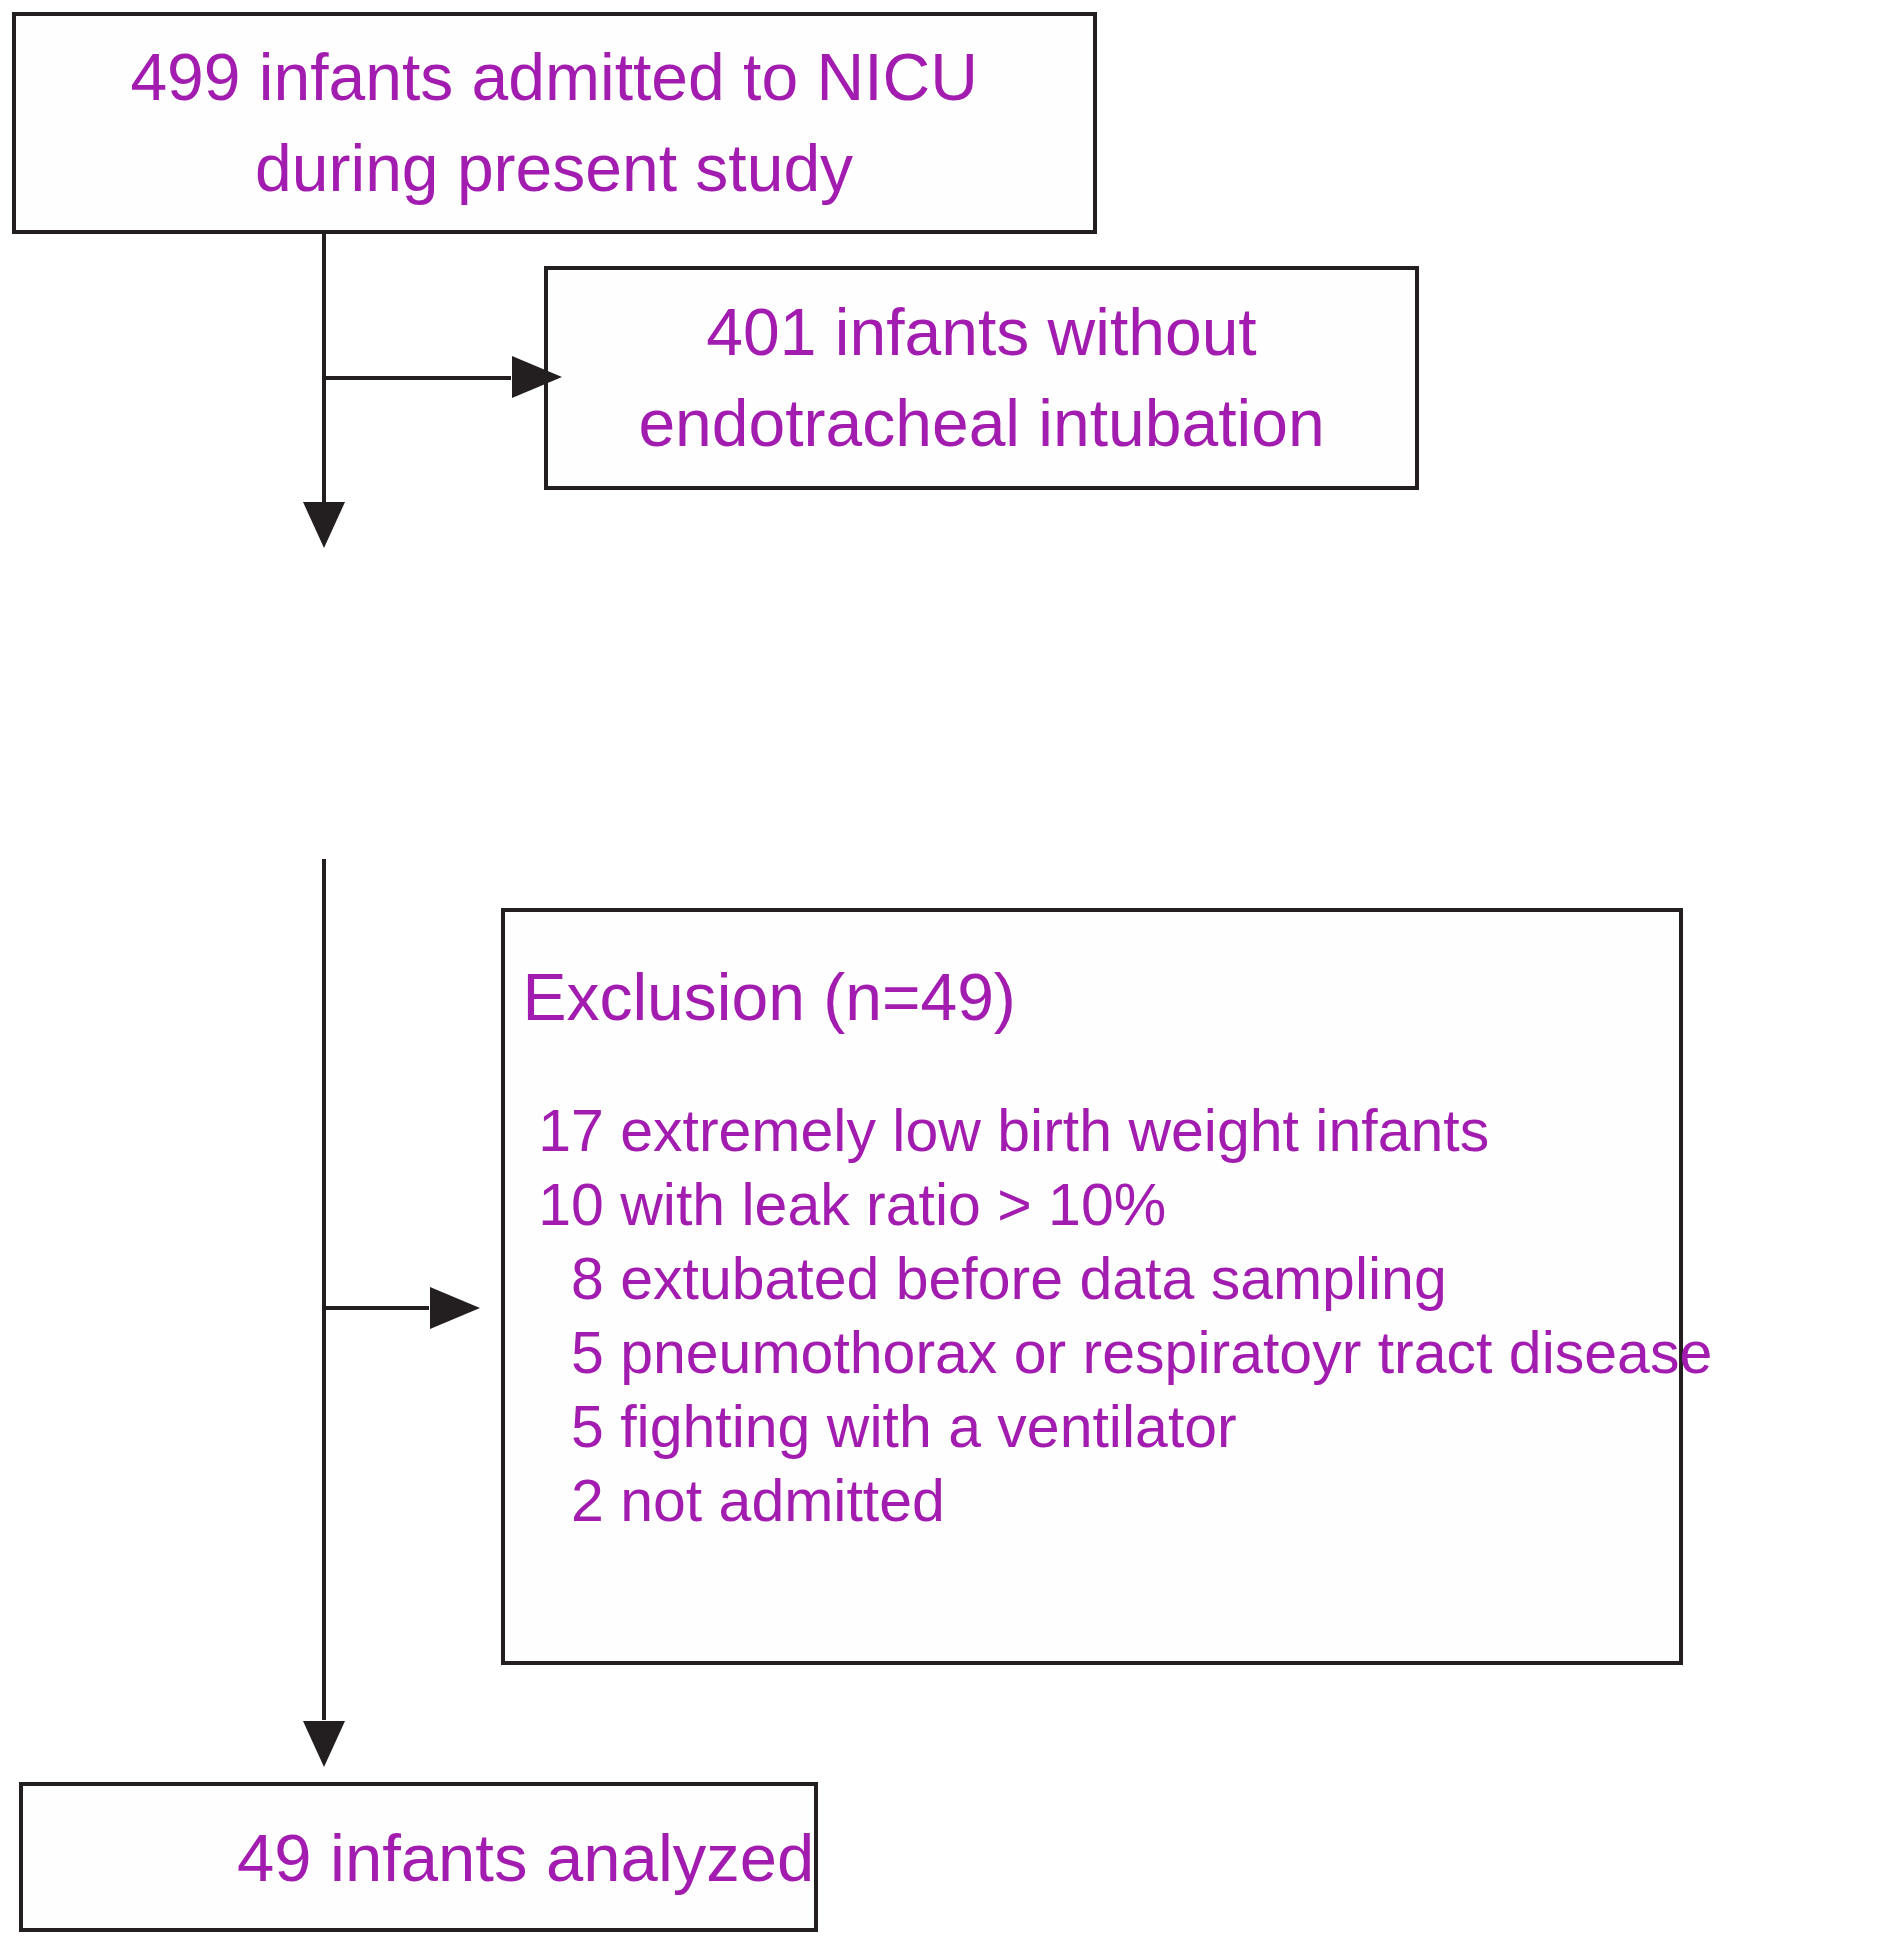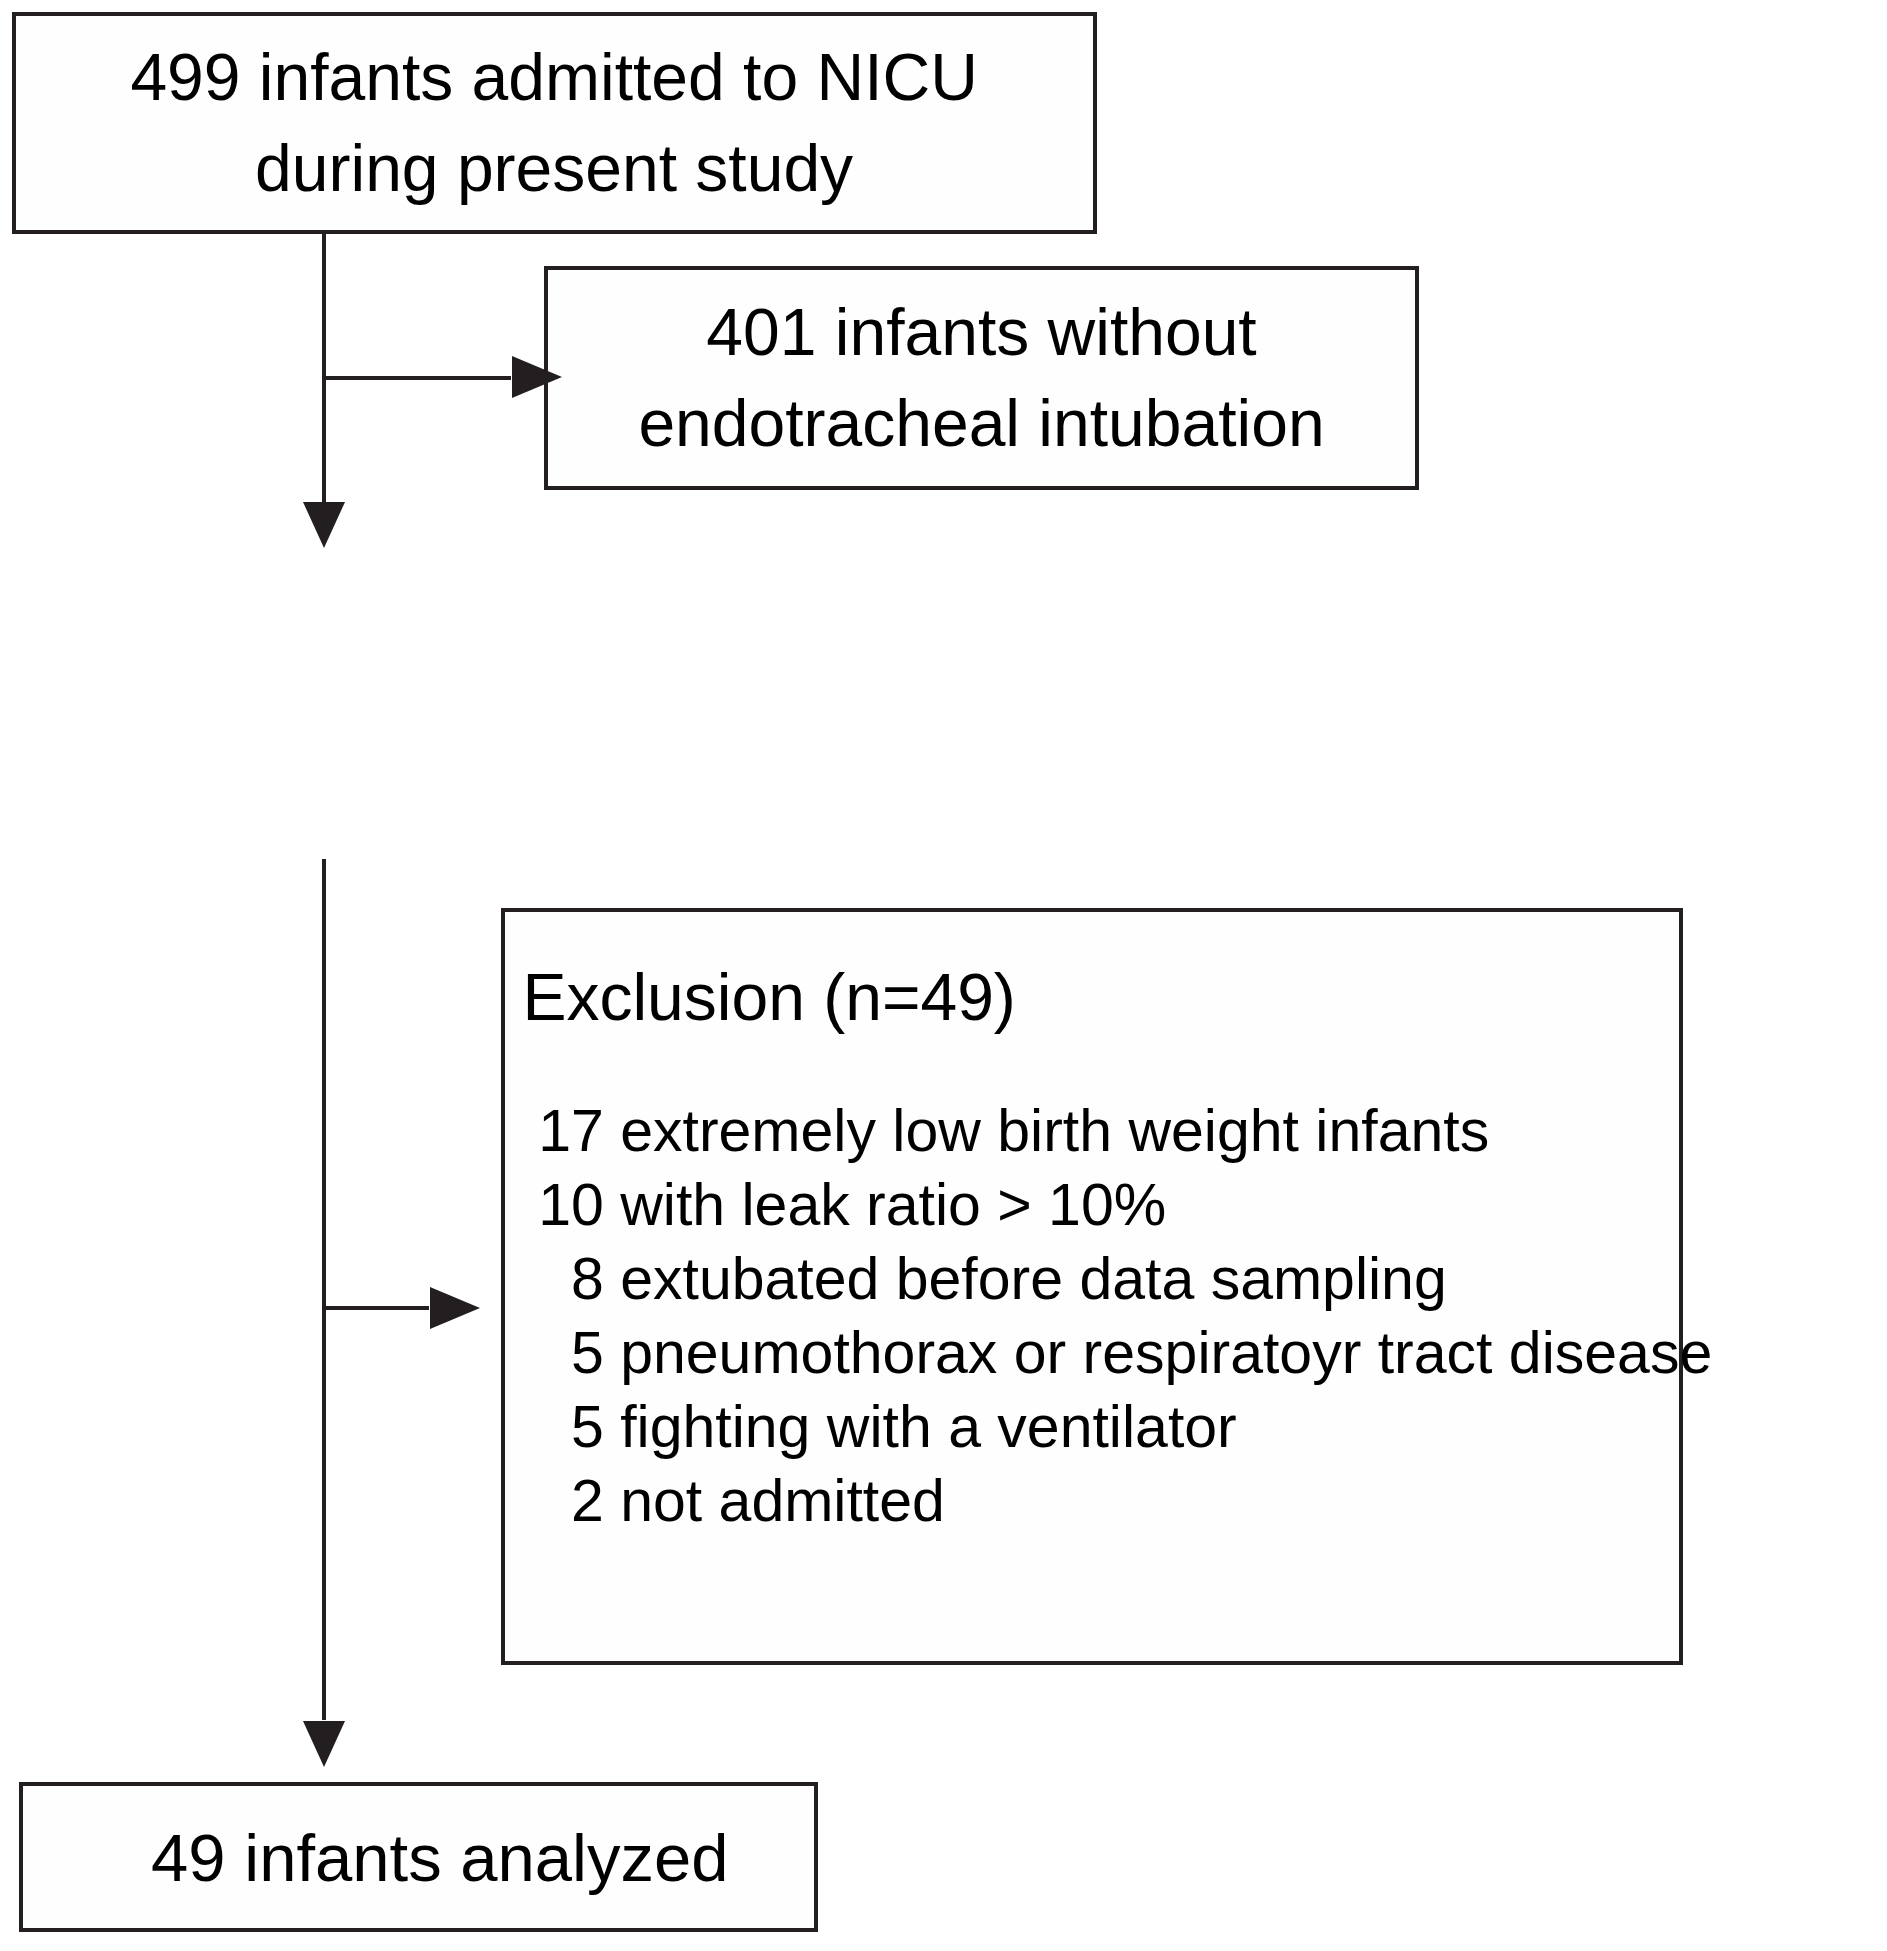--- a/index.html
+++ b/index.html
@@ -6,41 +6,41 @@
     margin: 0;
     padding: 0;
     background: #ffffff;
   }
   .canvas {
     position: relative;
     width: 1888px;
     height: 1951px;
     background: #ffffff;
     font-family: "Liberation Sans", sans-serif;
-    color: #000000;
+    color: #a21caf;
     overflow: hidden;
   }
   .box {
     position: absolute;
     box-sizing: border-box;
     border: 4.8px solid #231f20;
     background: #fefefe;
     display: flex;
     flex-direction: column;
     justify-content: center;
     align-items: center;
     text-align: center;
     font-size: 66px;
     line-height: 91px;
   }
   .box-admitted   { left: 11.6px;  top: 11.6px;   width: 1085px; height: 222px; }
   .box-nointub    { left: 544px; top: 266px;  width: 875px;  height: 224px; }
   .box-ventilated { left: 9.7px;  top: 552px;  width: 1190px; height: 307px; padding-top: 9.7px; }
   .box-analyzed   { left: 19.3px;  top: 1782px; width: 799px;  height: 150px;
-                    align-items: center; text-align: left;
+                    align-items: flex-end; text-align: left;
                     padding-left: 42px; font-size: 67px; }
   .box-exclusion {
     left: 501px; top: 908px; width: 1182px; height: 757px;
     justify-content: flex-start;
     align-items: flex-start;
     text-align: left;
     padding: 50px 29px 0 17.4px;
   }
   .ex-title {
     font-size: 66px;

